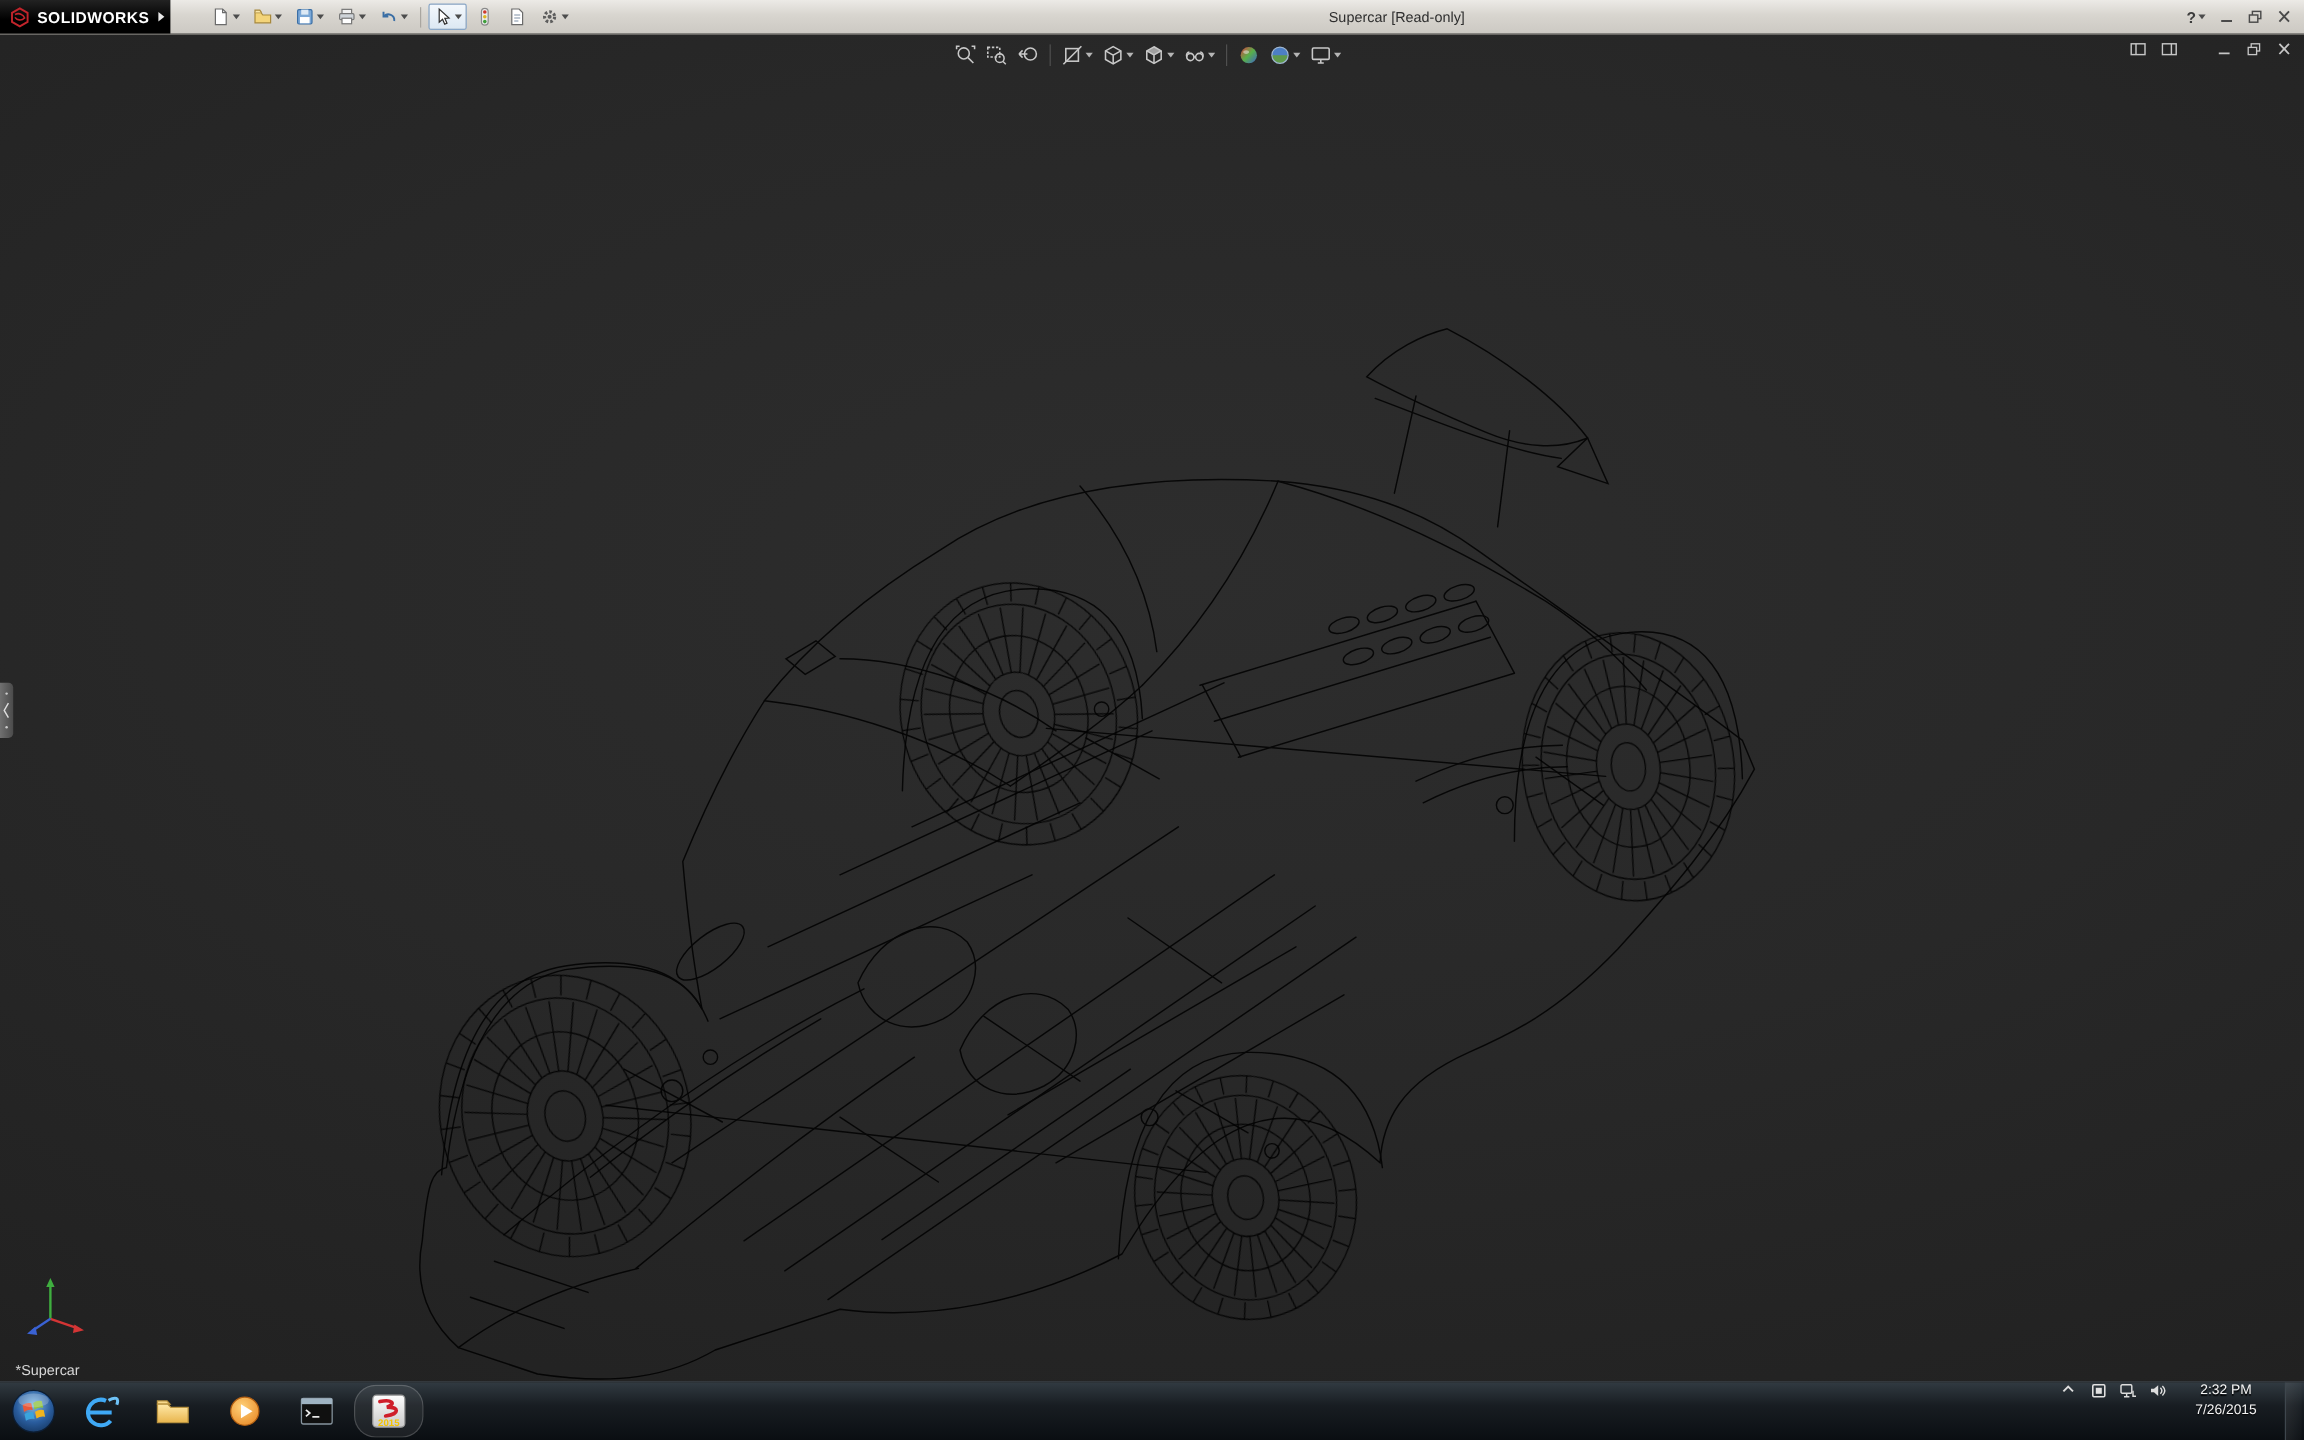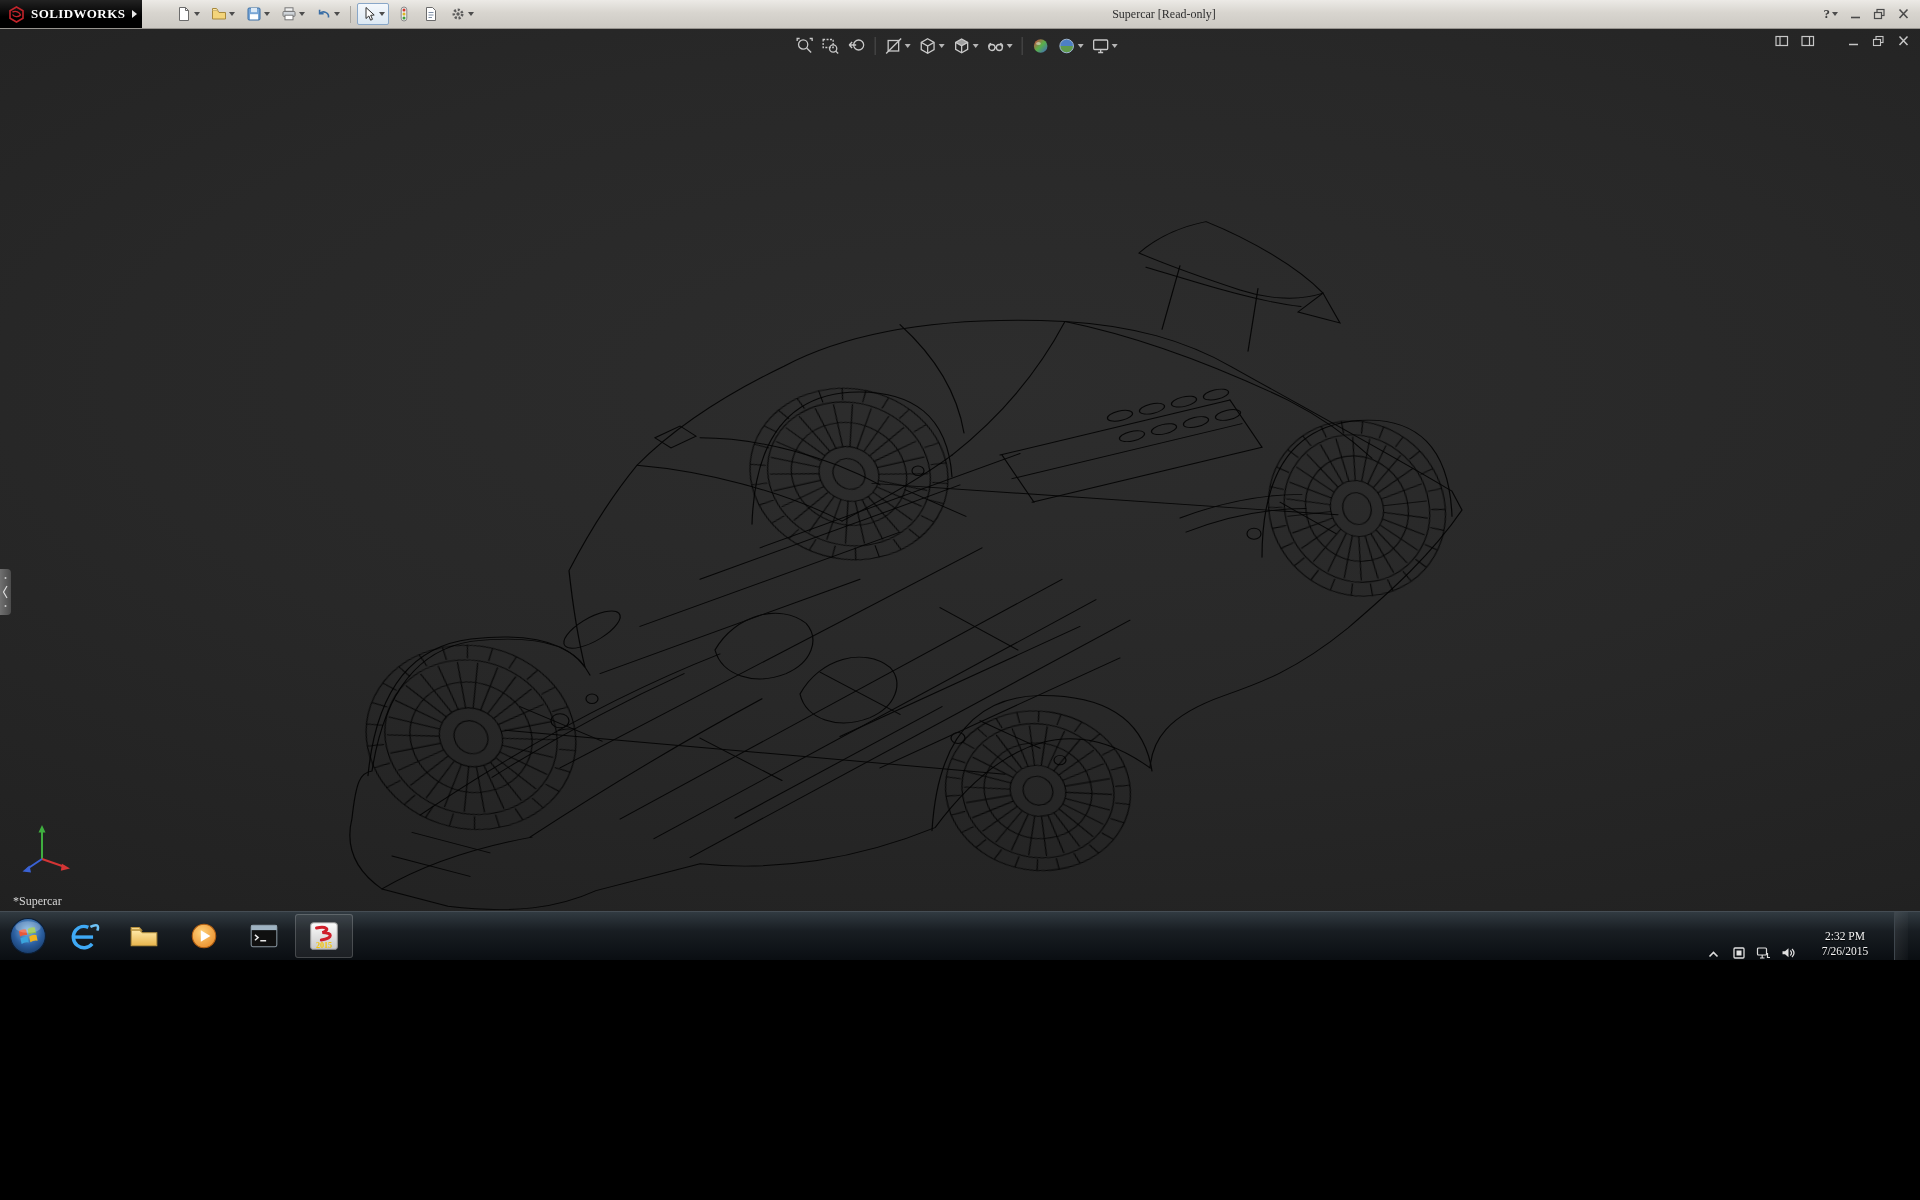--- a/index.html
+++ b/index.html
@@ -1,18 +1,18 @@
 <!DOCTYPE html>
 <html><head>
 <meta charset="utf-8">
 <style>
   * { box-sizing: border-box; margin: 0; padding: 0; }
   html, body { width: 1920px; height: 1200px; overflow: hidden; background: #000;
     font-family: "Liberation Sans", sans-serif; }
-  .screen { width: 1920px; height: 960px; display: flex; flex-direction: column; font-family: Liberation Serif, serif; }
+  .screen { width: 1920px; height: 1200px; display: flex; flex-direction: column; }
 
   
   .titlebar { position: relative; height: 29px; flex: 0 0 29px;
     background: linear-gradient(#eceae6, #d8d5cf 45%, #ccc9c3);
     border-bottom: 1px solid #97948f; display: flex; align-items: center; }
   .logo-block { height: 100%; width: 142px; background: linear-gradient(#222, #000 60%);
     display: flex; align-items: center; gap: 5px; padding: 0 4px 0 7px; flex: 0 0 auto; }
   .brand { color: #fff; font-weight: bold; font-size: 13px; letter-spacing: .4px; }
   .logo-expand { width: 0; height: 0; border-top: 4px solid transparent;
     border-bottom: 4px solid transparent; border-left: 5px solid #e8e8e8; margin-left: 2px; }
@@ -55,23 +55,23 @@
 
   
   .taskbar { height: 49px; flex: 0 0 49px; display: flex; align-items: center;
     background: linear-gradient(#313a41, #181d22 40%, #0a0e12);
     border-top: 1px solid #454d54; padding-left: 2px; }
   .start-orb { width: 52px; height: 49px; display: flex; align-items: center;
     justify-content: center; }
   .task-btn { width: 58px; height: 44px; display: flex; align-items: center;
     justify-content: center; border-radius: 3px; margin: 0 1px; }
   .task-btn.running { background: rgba(255,255,255,0.07);
-    box-shadow: inset 0 0 0 1px rgba(255,255,255,0.18); }
-  .tray { margin-left: auto; display: flex; align-items: flex-end; gap: 12px;
-    padding-right: 12px; height: 100%; }
+    box-shadow: inset 0 0 0 1px rgba(255,255,255,0.18); border-radius: 18px; }
+  .tray { margin-left: auto; display: flex; align-items: flex-start; gap: 12px;
+    padding-right: 2px; height: 100%; }
   .tray-icons { display: flex; align-items: center; gap: 10px; }
   .clock { width: 74px; text-align: center; color: #f4f4f4; font-size: 11.5px;
     line-height: 1.35; text-shadow: 0 1px 1px #000; }
   .show-desktop { width: 14px; height: 100%; border-left: 1px solid #3e464d;
     background: linear-gradient(90deg, rgba(255,255,255,0.08), rgba(255,255,255,0.02)); }
 </style>
 </head>
 <body>
 
 <div class="screen">

